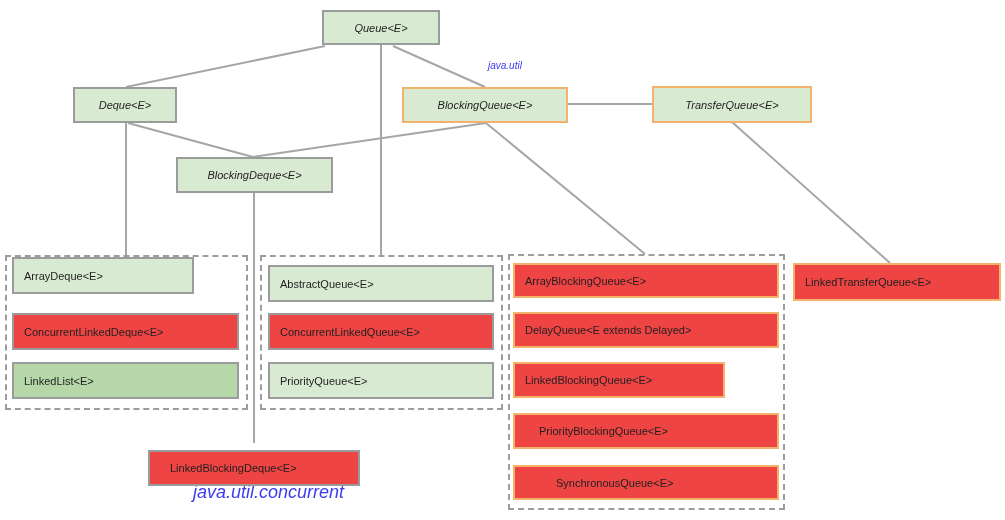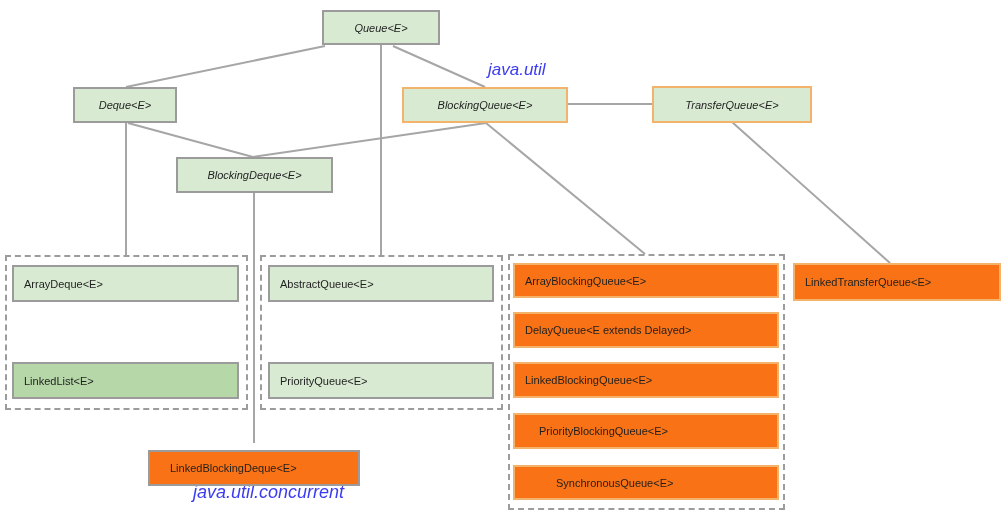--- a/index.html
+++ b/index.html
@@ -10,24 +10,24 @@
   .edges{position:absolute;left:0;top:0;}
   .node{
     position:absolute;box-sizing:border-box;display:flex;align-items:center;
     background:#d9ead3;border:2px solid #9b9b9b;color:#1f1f1f;font-size:11px;
     white-space:nowrap;
     text-align:right;
   }
   .iface{justify-content:center;font-style:italic;}
   .impl{padding-left:10px;}
   .orange{border-color:#f3b36b;}
-  .blue{background:#f97316;}
+  .blue{background:#ef4444;}
   .green2{background:#b6d7a8;}
   .group{position:absolute;box-sizing:border-box;border:2px dashed #9c9c9c;background:transparent;}
-  .pkg-label{position:absolute;font-style:italic;color:#3b3bf2;font-size:17px;white-space:nowrap;}
+  .pkg-label{position:absolute;font-style:italic;color:#3b3bf2;font-size:10px;white-space:nowrap;}
 </style>
 </head>
 <body>
 
 <div class="canvas">
 
   <svg class="edges" width="1005" height="520">
     <line x1="325" y1="46" x2="126" y2="87" stroke="#a6a6a6" stroke-width="2"></line>
     <line x1="381" y1="45" x2="381" y2="255" stroke="#a6a6a6" stroke-width="2"></line>
     <line x1="393" y1="46" x2="485" y2="87" stroke="#a6a6a6" stroke-width="2"></line>
@@ -48,33 +48,35 @@
 
   <div class="node iface orange" style="left:652px;top:86px;width:160px;height:37px;">TransferQueue&lt;E&gt;</div>
 
   <div class="node iface" style="left:176px;top:157px;width:157px;height:36px;">BlockingDeque&lt;E&gt;</div>
 
   <div class="pkg-label" style="left:488px;top:60px;">java.util</div>
 
   <div class="pkg-label" style="left:193px;top:482px;font-size:18px;">java.util.concurrent</div>
 
   <div class="group" style="left:5px;top:255px;width:243px;height:155px;">
-    <div class="node impl" style="left:5px;top:8px;width:227px;height:37px;">ArrayDeque&lt;E&gt;</div>
+    <div class="node impl" style="left:5px;top:0;width:182px;height:37px;">ArrayDeque&lt;E&gt;</div>
+    <div class="node impl blue" style="left:5px;top:56px;width:227px;height:37px;">ConcurrentLinkedDeque&lt;E&gt;</div>
     <div class="node impl green2" style="left:5px;top:105px;width:227px;height:37px;">LinkedList&lt;E&gt;</div>
   </div>
 
   <div class="group" style="left:260px;top:255px;width:243px;height:155px;">
     <div class="node impl" style="left:6px;top:8px;width:226px;height:37px;">AbstractQueue&lt;E&gt;</div>
+    <div class="node impl blue" style="left:6px;top:56px;width:226px;height:37px;">ConcurrentLinkedQueue&lt;E&gt;</div>
     <div class="node impl" style="left:6px;top:105px;width:226px;height:37px;">PriorityQueue&lt;E&gt;</div>
   </div>
 
   <div class="group" style="left:508px;top:254px;width:277px;height:256px;">
     <div class="node impl blue orange" style="left:3px;top:7px;width:266px;height:35px;">ArrayBlockingQueue&lt;E&gt;</div>
     <div class="node impl blue orange" style="left:3px;top:56px;width:266px;height:36px;">DelayQueue&lt;E extends Delayed&gt;</div>
-    <div class="node impl blue orange" style="left:3px;top:106px;width:266px;height:36px;">LinkedBlockingQueue&lt;E&gt;</div>
+    <div class="node impl blue orange" style="left:3px;top:106px;width:212px;height:36px;">LinkedBlockingQueue&lt;E&gt;</div>
     <div class="node impl blue orange" style="left:3px;top:157px;width:266px;height:36px;padding-left:24px;">PriorityBlockingQueue&lt;E&gt;</div>
     <div class="node impl blue orange" style="left:3px;top:209px;width:266px;height:35px;padding-left:41px;">SynchronousQueue&lt;E&gt;</div>
   </div>
 
   <div class="node impl blue orange" style="left:793px;top:263px;width:208px;height:38px;">LinkedTransferQueue&lt;E&gt;</div>
 
   <div class="node impl blue" style="left:148px;top:443px;width:212px;height:36px;padding-left:20px;margin-top:7px;">LinkedBlockingDeque&lt;E&gt;</div>
 
 </div>
 

